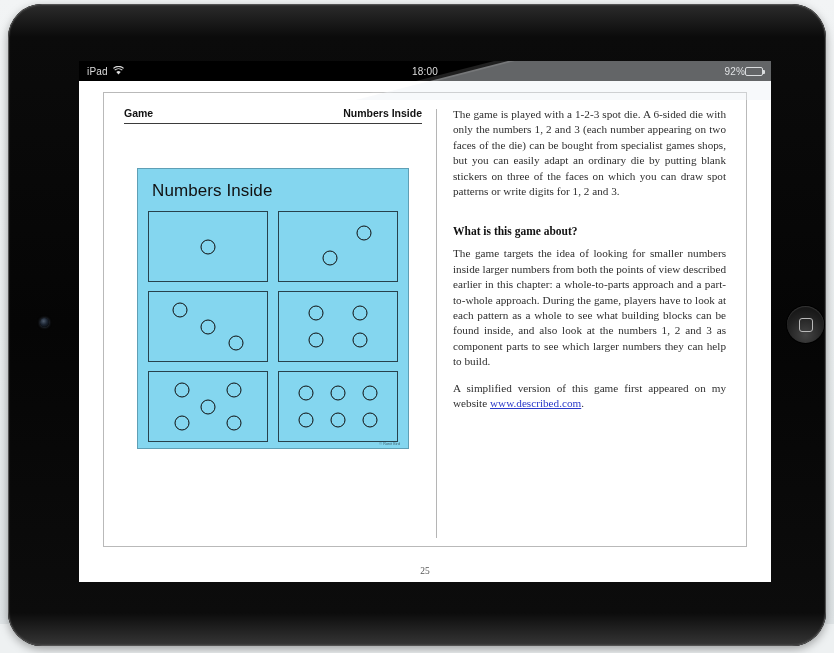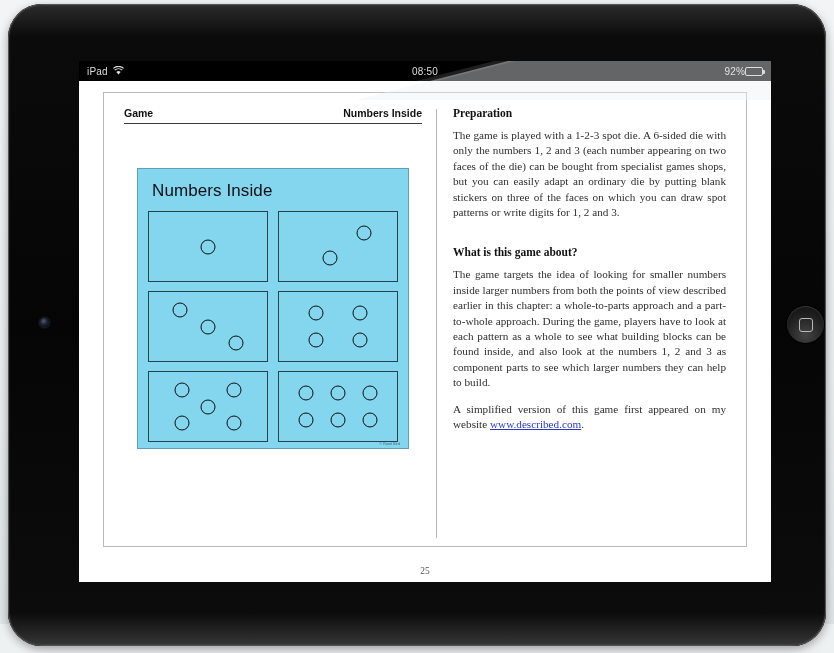--- a/index.html
+++ b/index.html
@@ -275,21 +275,21 @@
           <span>iPad</span>
           <span class="wifi">
             <svg width="11" height="9" viewBox="0 0 11 9">
               <path d="M5.5 8.4 L3.3 5.9 a3.3 3.3 0 0 1 4.4 0 Z" fill="#dcdcdc"></path>
               <path d="M1.7 4.2 a5.6 5.6 0 0 1 7.6 0" stroke="#dcdcdc" stroke-width="1.1" fill="none"></path>
               <path d="M0.4 2.3 a7.6 7.6 0 0 1 10.2 0" stroke="#dcdcdc" stroke-width="1.1" fill="none"></path>
             </svg>
           </span>
         </div>
         <div class="sb-center">
-          <span>08:50</span>
+          <span>18:00</span>
         </div>
         <div class="sb-right">
           <span>92%</span>
           <span class="battery">
             <span class="battery-fill"></span>
           </span>
         </div>
       </div>
 
       <div class="reader">
@@ -339,21 +339,20 @@
                       <span class="dot" style="left: 77%; top: 70%;"></span>
                     </div>
                   </div>
                 <div class="board-credit">© Ronit Bird</div>
               </div>
             </div>
 
             <div class="col-divider"></div>
 
             <div class="col-right">
-              <h2 class="sec-head">Preparation</h2>
               <p class="para">The game is played with a 1-2-3 spot die. A 6-sided die with only the numbers 1, 2 and 3 (each number appearing on two faces of the die) can be bought from specialist games shops, but you can easily adapt an ordinary die by putting blank stickers on three of the faces on which you can draw spot patterns or write digits for 1, 2 and 3.</p>
               <h2 class="sec-head spaced">What is this game about?</h2>
               <p class="para">The game targets the idea of looking for smaller numbers inside larger numbers from both the points of view described earlier in this chapter: a whole-to-parts approach and a part-to-whole approach. During the game, players have to look at each pattern as a whole to see what building blocks can be found inside, and also look at the numbers 1, 2 and 3 as component parts to see which larger numbers they can help to build.</p>
               <p class="para">
                 <span>A simplified version of this game first appeared on my website </span><a class="link" href="#">www.described.com</a><span>.</span>
               </p>
             </div>
 
           </div>
         </div>

